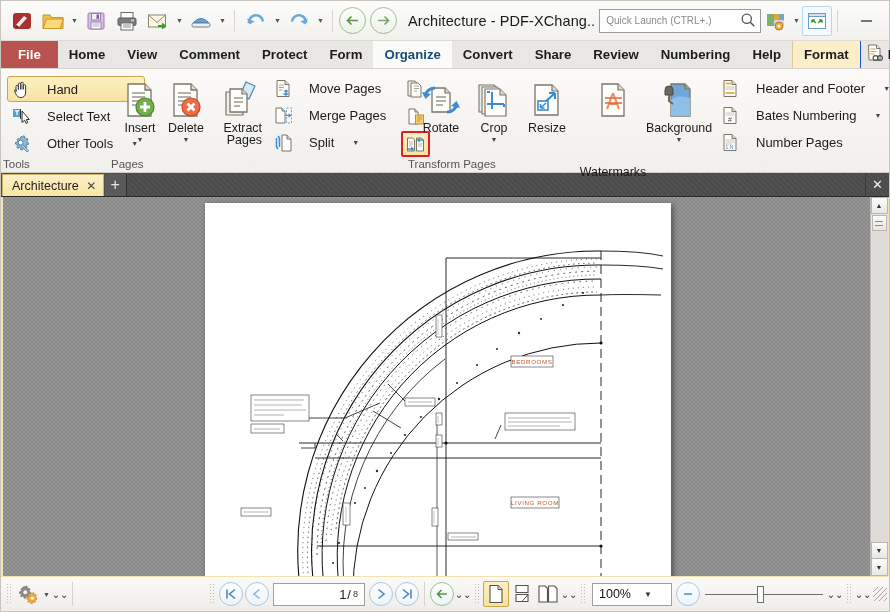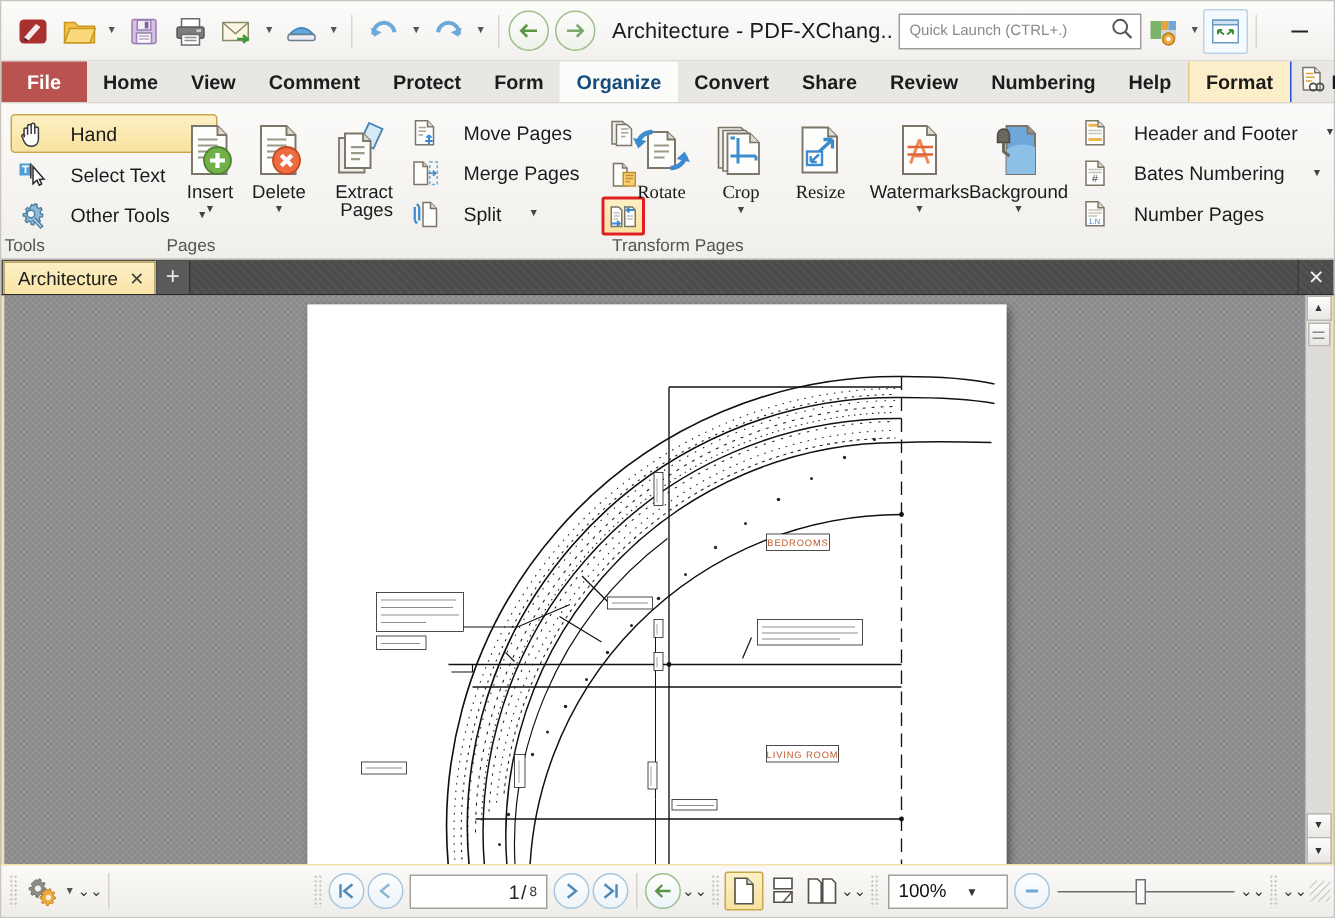--- a/index.html
+++ b/index.html
@@ -552,21 +552,21 @@
             </span>
           </div>
         </div>
       </div>
       <div class="group-label">Pages</div>
     </div>
 
     <div class="group-sep"></div>
 
     <div class="group" style="width:168px;">
-      <div class="group-body" style="padding-left:6px;font-family:Liberation Serif, serif;">
+      <div class="group-body" style="padding-left:6px;">
         <div class="big-btn" style="width:54px;">
           <span class="big-ic">
             <svg width="40" height="40" viewBox="0 0 40 40">
               <path d="M11 8h13l5 5v19H11z" fill="#fdfdfb" stroke="#7a7668" stroke-width="1.3"></path>
               <path d="M24 8 v5 h5" fill="#ddd9ce" stroke="#7a7668" stroke-width="1.2"></path>
               <path d="M15 17h10M15 21h10M15 25h7" stroke="#9c988a" stroke-width="1.4"></path>
               <path d="M14 8 A10 10 0 0 0 4 16" fill="none" stroke="#3b8bd0" stroke-width="3"></path>
               <path d="M1 12 L4.5 19 L10 14 Z" fill="#3b8bd0"></path>
               <path d="M26 32 A10 10 0 0 0 36 24" fill="none" stroke="#3b8bd0" stroke-width="3"></path>
               <path d="M39 28 L35.5 21 L30 26 Z" fill="#3b8bd0"></path>
@@ -603,21 +603,21 @@
           <span class="big-lbl">Resize</span>
         </div>
       </div>
       <div class="group-label">Transform Pages</div>
     </div>
 
     <div class="group-sep"></div>
 
     <div class="group" style="flex:1;">
       <div class="group-body" style="padding-left:6px;">
-        <div class="big-btn wide" style="width:66px;">
+        <div class="big-btn wide" style="width:66px;gap:44px;">
           <span class="big-ic">
             <svg width="40" height="40" viewBox="0 0 40 40">
               <path d="M9 4h16l6 6v26H9z" fill="#fdfdfb" stroke="#7a7668" stroke-width="1.3"></path>
               <path d="M25 4 v6 h6" fill="#ddd9ce" stroke="#7a7668" stroke-width="1.2"></path>
               <path d="M20 13 L14 29 M20 13 L26 29 M16 24 h8" stroke="#ef8a5c" stroke-width="2"></path>
               <path d="M12 18 h17 M12 23 h17" stroke="#e0663a" stroke-width="1.6"></path>
             </svg>
           </span>
           <span class="big-lbl">Watermarks</span>
           <span class="big-caret">▼</span>

